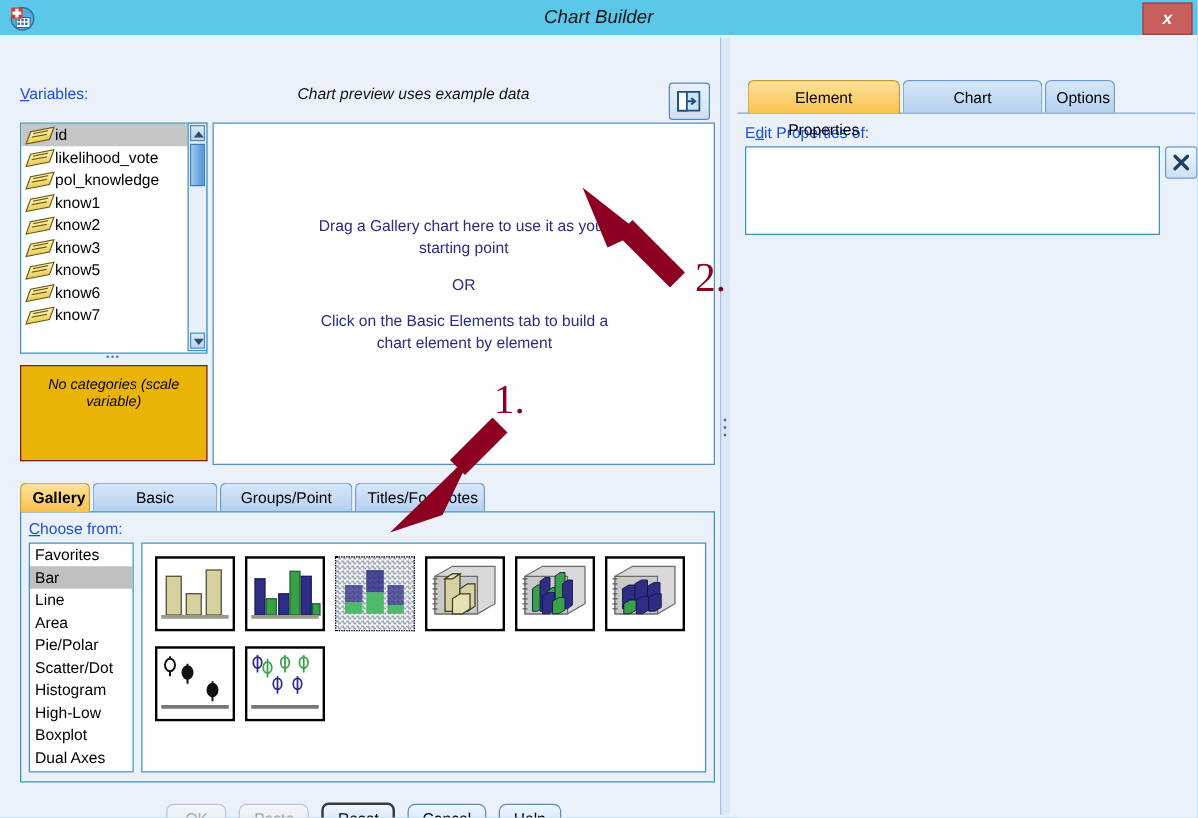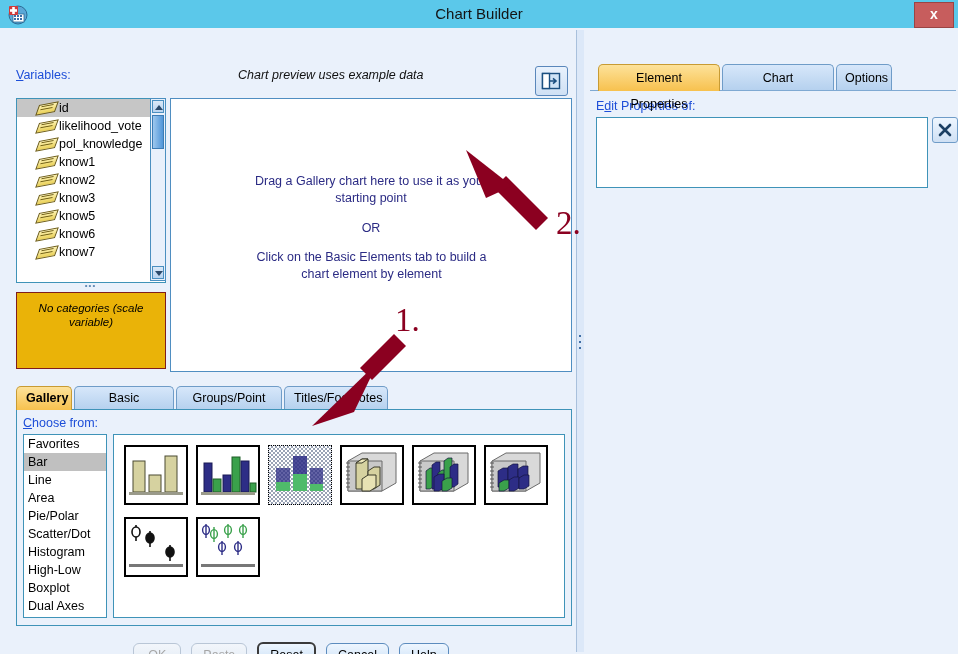--- a/index.html
+++ b/index.html
@@ -6,21 +6,21 @@
   body{
     width:958px;height:654px;overflow:hidden;
     font-family:"Liberation Sans",sans-serif;
     font-size:12px;
     background:#5bc8ea;
     -webkit-font-smoothing:none;
   }
   #app{position:relative;width:958px;height:654px;}
 
   
-  .titlebar{position:absolute;left:0;top:0;width:958px;height:28px;background:#5bc8ea;}
+  .titlebar{position:absolute;left:0;top:0;width:958px;height:28px;background:#5bc8ea;font-style:italic;}
   .title-icon{position:absolute;left:5px;top:2px;width:24px;height:24px;}
   .title-text{position:absolute;left:0;top:0;width:958px;height:28px;line-height:28px;
     text-align:center;font-size:15px;color:#141414;font-family:"Liberation Sans",sans-serif;}
   .close-btn{position:absolute;right:4px;top:2px;width:38px;height:24px;background:#c75d5d;
     border:1px solid #9a4444;color:#ffffff;font-weight:bold;font-size:14px;line-height:22px;
     text-align:center;cursor:pointer;}
 
   
   .winbody{position:absolute;left:0;top:28px;width:958px;height:626px;background:#eaf1fb;}
 
@@ -40,21 +40,21 @@
   .preview-label{position:absolute;left:238px;top:40px;font-style:italic;font-size:12.5px;color:#111;}
 
   
   .detach-btn{position:absolute;left:535px;top:38px;width:31px;height:28px;
     background:linear-gradient(#e9f2fd,#cfe0f4);border:1px solid #5a87bb;border-radius:3px;cursor:pointer;}
   .detach-btn svg{position:absolute;left:5px;top:4px;}
 
   
   .varlist{position:absolute;left:16px;top:70px;width:148px;height:183px;background:#fff;
      border:1px solid #3f93b8;overflow:hidden;}
-  .varlist .row{height:18px;line-height:18px;padding-left:21px;font-size:12.5px;color:#000;
+  .varlist .row{height:18px;line-height:18px;padding-left:6px;font-size:12.5px;color:#000;
      white-space:nowrap;position:relative;cursor:default;}
   .varlist .row.sel{background:#c6c6c6;}
   .varlist .row .ico{display:inline-block;width:17px;height:12px;vertical-align:-2px;margin-right:4px;position:relative;}
   .ruler{position:absolute;left:0;top:1px;width:16px;height:9px;
      background:linear-gradient(#fdf3b5,#e9cf54);border:1px solid #6b5a12;
      transform:skewX(-30deg) rotate(-12deg);}
   .ruler:after{content:"";position:absolute;left:2px;top:1px;width:11px;height:1px;
      background:#6b5a12;box-shadow:0 3px 0 #6b5a12;}
 
   

